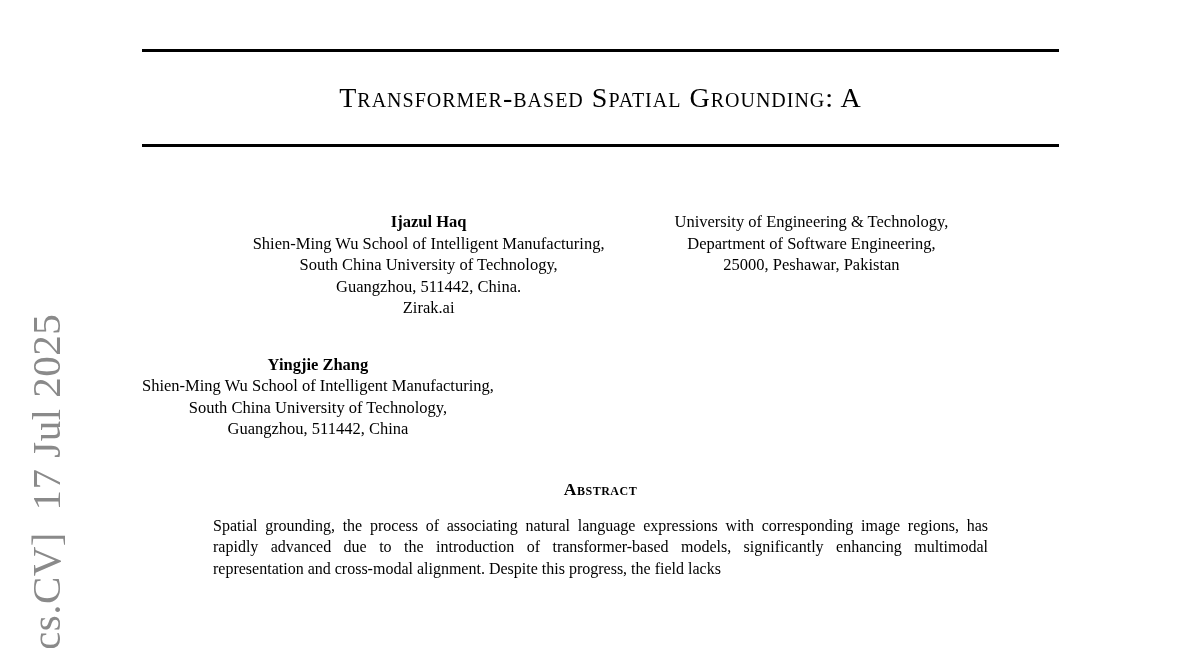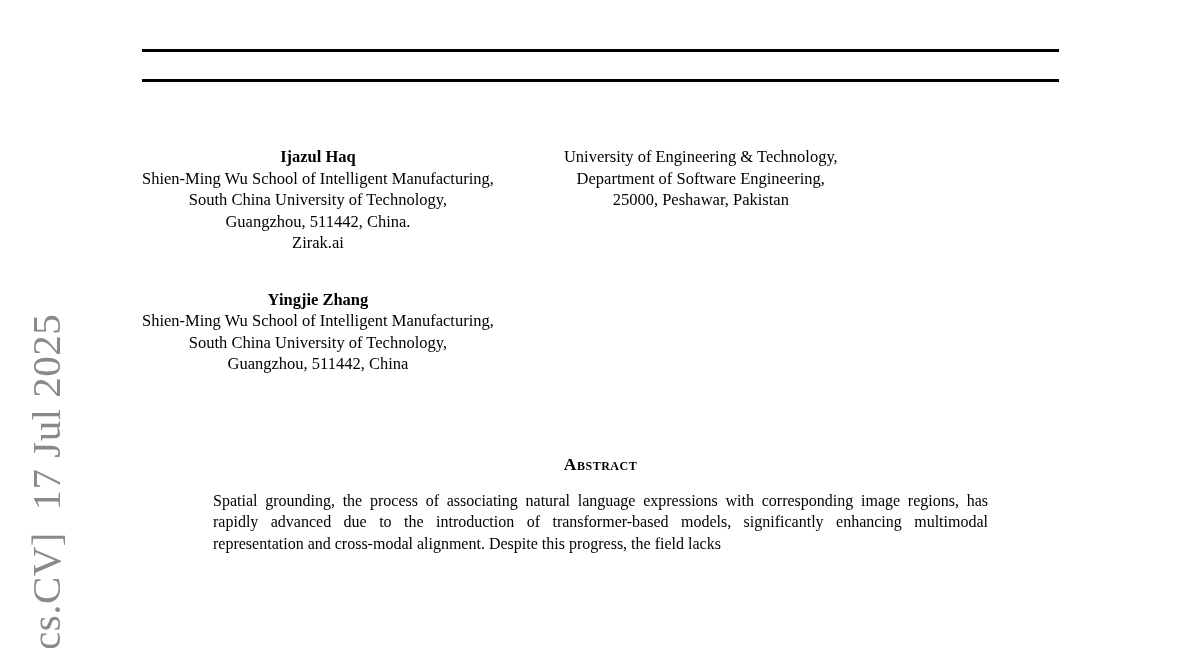--- a/index.html
+++ b/index.html
@@ -50,37 +50,38 @@
     font-variant: small-caps;
     letter-spacing: 1px;
     text-align: center;
     line-height: 39px;
     margin: 26px 0 27px 0;
   }
   .paper-title .title-line { display: block; }
 
   .authors-row-1 {
     display: flex;
+    justify-content: center;
     gap: 70px;
     margin-top: 64px;
   }
   .authors-row-2 {
     display: flex;
     justify-content: flex-start;
     margin-top: 35px;
   }
   .author-block {
     text-align: center;
     font-size: 16.5px;
     line-height: 21.5px;
   }
   .author-name { font-weight: bold; }
 
   .abstract-heading {
-    margin: 77px 0 0 0;
+    margin: 37px 0 0 0;
     text-align: center;
     font-size: 17.5px;
     font-weight: bold;
     font-variant: small-caps;
     letter-spacing: 0.5px;
     line-height: 24px;
   }
 
   .abstract-text {
     width: 775px;
@@ -93,20 +94,21 @@
 </head>
 <body>
 
 <div class="watermark">cs.CV]  17 Jul 2025</div>
 
 <div class="content">
 
   <div class="rule rule-top"></div>
 
   <h1 class="paper-title">
+    <span class="title-line">Transformer-based Spatial Grounding: A</span>
   </h1>
 
   <div class="rule"></div>
 
   <div class="authors-row-1">
 
     <div class="author-block">
       <div class="author-name">Ijazul Haq</div>
       <div class="author-affil-line">Shien-Ming Wu School of Intelligent Manufacturing,</div>
       <div class="author-affil-line">South China University of Technology,</div>

